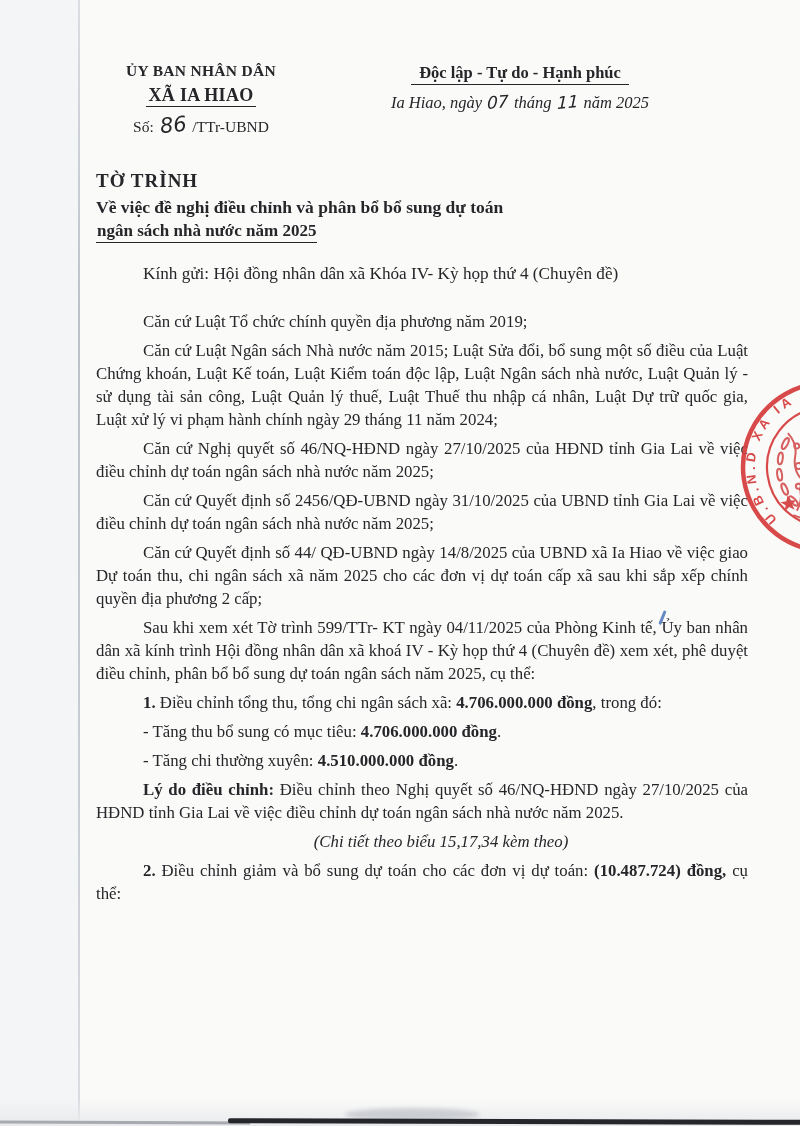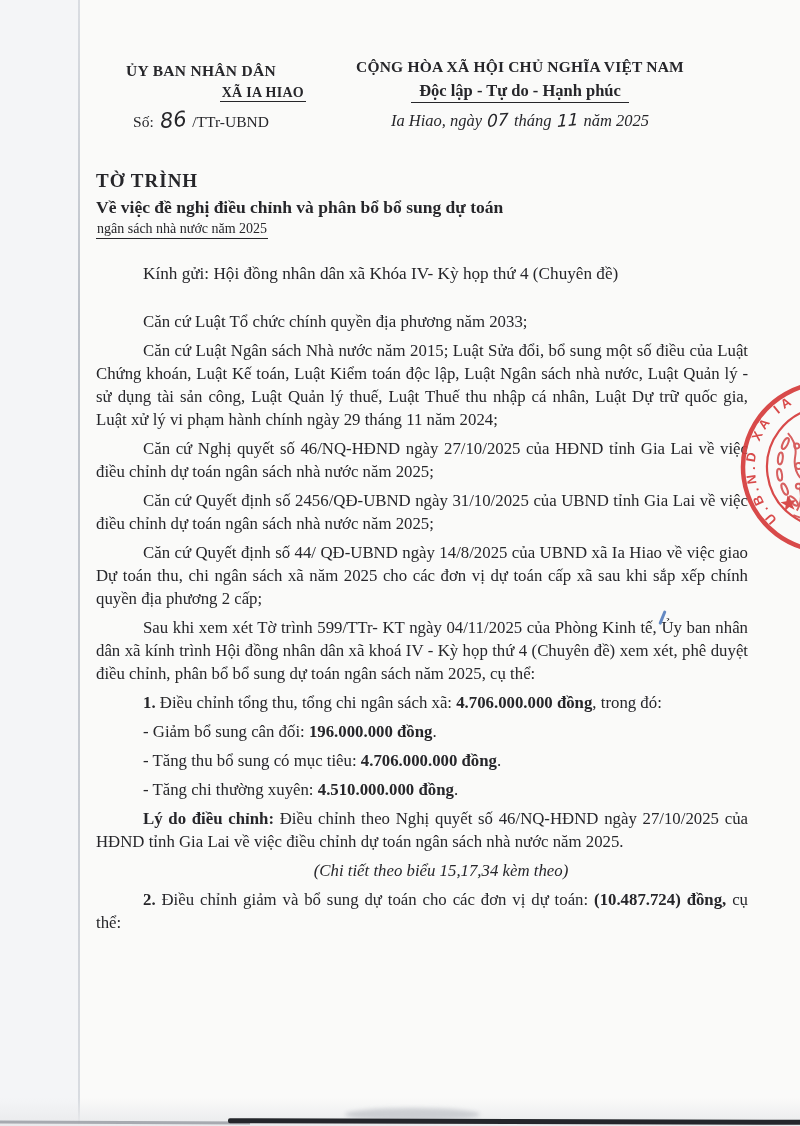--- a/index.html
+++ b/index.html
@@ -18,38 +18,38 @@
     background:#24262b;transform:rotate(.15deg);border-radius:2px;}
   .scan-bar-light{position:absolute;left:0;top:1121px;width:250px;height:3px;
     background:#82878f;opacity:.65;transform:rotate(.2deg);}
   .scan-blob{position:absolute;left:345px;top:1108px;width:135px;height:13px;
     background:#aeb2b9;opacity:.55;border-radius:50%;filter:blur(2px);}
 
   
   .header{position:absolute;top:58px;left:78px;right:0;height:110px;}
   .header-left{position:absolute;left:18px;top:4px;width:210px;text-align:center;}
   .org1{font-weight:bold;font-size:15.5px;letter-spacing:.3px;}
-  .org2{font-weight:bold;font-size:14px;margin-top:5px;letter-spacing:.3px;text-align:right;}
+  .org2{font-weight:bold;font-size:18px;margin-top:5px;letter-spacing:.3px;}
   .org2 span{border-bottom:1.6px solid #26262a;padding:0 2px 1px;}
   .so-line{margin-top:9px;font-size:15.5px;white-space:nowrap;}
   .header-right{position:absolute;left:232px;top:0;width:420px;text-align:center;}
   .nat1{font-weight:bold;font-size:15.5px;letter-spacing:.2px;}
   .nat2{font-weight:bold;font-size:16.5px;margin-top:5px;}
   .nat2 span{border-bottom:1.7px solid #26262a;padding:0 8px 2px;}
   .date-line{margin-top:10px;font-style:italic;font-size:16.5px;white-space:nowrap;}
   .hand{font-family:"DejaVu Sans",sans-serif;font-style:italic;font-size:21px;
     display:inline-block;transform:rotate(-6deg);line-height:1;margin:0 2px;}
   .hand-sm{font-family:"DejaVu Sans",sans-serif;font-style:italic;font-size:17px;
     display:inline-block;transform:rotate(-5deg) skewX(-6deg);line-height:1;margin:0 1px;}
 
   
   .title-block{position:absolute;top:170px;left:96px;width:652px;text-align:left;}
   .title-main{font-size:19px;font-weight:bold;letter-spacing:1px;}
   .title-sub{font-size:17.5px;font-weight:bold;margin-top:5px;}
-  .title-sub3{font-size:14px;font-weight:normal;margin-top:3px;}
+  .title-sub3{font-size:17px;font-weight:bold;margin-top:3px;}
   .title-sub3 span{border-bottom:1.8px solid #26262a;padding:0 1px 2px;}
 
   .salutation{position:absolute;top:264px;left:143px;font-size:17.2px;}
 
   
   #doc-body{position:absolute;top:304px;left:96px;width:652px;
     font-size:16.8px;line-height:23px;}
   .para{margin:6px 0;text-align:justify;text-indent:47px;}
   .para.center{text-align:center;text-indent:0;font-style:italic;}
   .b{font-weight:bold;}
@@ -72,49 +72,47 @@
   <div class="header-left">
     <div class="org1">ỦY BAN NHÂN DÂN</div>
     <div class="org2"><span>XÃ IA HIAO</span></div>
     <div class="so-line">
       <span>Số:</span>
       <span class="hand">86</span>
       <span>/TTr-UBND</span>
     </div>
   </div>
   <div class="header-right">
-    <div class="nat1">CỘNG HÒA XÃ HỘI CHỦ NGHĨA VIỆT NAM</div>
     <div class="nat2"><span>Độc lập - Tự do - Hạnh phúc</span></div>
     <div class="date-line">
       <span>Ia Hiao, ngày</span>
       <span class="hand-sm">07</span>
       <span>tháng</span>
       <span class="hand-sm">11</span>
       <span>năm 2025</span>
     </div>
   </div>
 </div>
 
 <div class="title-block">
   <div class="title-main">TỜ TRÌNH</div>
   <div class="title-sub">Về việc đề nghị điều chỉnh và phân bổ bổ sung dự toán</div>
   <div class="title-sub3"><span>ngân sách nhà nước năm 2025</span></div>
 </div>
 
 <div class="salutation">Kính gửi: Hội đồng nhân dân xã Khóa IV- Kỳ họp thứ 4 (Chuyên đề)</div>
 
 <div id="doc-body">
-    <p class="para"><span>Căn cứ Luật Tổ chức chính quyền địa phương năm 2033;</span></p>
+    <p class="para"><span>Căn cứ Luật Tổ chức chính quyền địa phương năm 2019;</span></p>
     <p class="para"><span>Căn cứ Luật Ngân sách Nhà nước năm 2015; Luật Sửa đổi, bổ sung một số điều của Luật Chứng khoán, Luật Kế toán, Luật Kiểm toán độc lập, Luật Ngân sách nhà nước, Luật Quản lý - sử dụng tài sản công, Luật Quản lý thuế, Luật Thuế thu nhập cá nhân, Luật Dự trữ quốc gia, Luật xử lý vi phạm hành chính ngày 29 tháng 11 năm 2024;</span></p>
     <p class="para"><span>Căn cứ Nghị quyết số 46/NQ-HĐND ngày 27/10/2025 của HĐND tỉnh Gia Lai về việc điều chỉnh dự toán ngân sách nhà nước năm 2025;</span></p>
     <p class="para"><span>Căn cứ Quyết định số 2456/QĐ-UBND ngày 31/10/2025 của UBND tỉnh Gia Lai về việc điều chỉnh dự toán ngân sách nhà nước năm 2025;</span></p>
     <p class="para"><span>Căn cứ Quyết định số 44/ QĐ-UBND ngày 14/8/2025 của UBND xã Ia Hiao về việc giao Dự toán thu, chi ngân sách xã năm 2025 cho các đơn vị dự toán cấp xã sau khi sắp xếp chính quyền địa phương 2 cấp;</span></p>
     <p class="para"><span>Sau khi xem xét Tờ trình 599/TTr- KT ngày 04/11/2025 của Phòng Kinh tế, Ủy ban nhân dân xã kính trình Hội đồng nhân dân xã khoá IV - Kỳ họp thứ 4 (Chuyên đề) xem xét, phê duyệt điều chỉnh, phân bổ bổ sung dự toán ngân sách năm 2025, cụ thể:</span></p>
     <p class="para"><span class="b">1.</span><span> Điều chỉnh tổng thu, tổng chi ngân sách xã: </span><span class="b">4.706.000.000 đồng</span><span>, trong đó:</span></p>
-    <p class="para"><span>- Giảm bổ sung cân đối: </span><span class="b">196.000.000 đồng</span><span>.</span></p>
     <p class="para"><span>- Tăng thu bổ sung có mục tiêu: </span><span class="b">4.706.000.000 đồng</span><span>.</span></p>
     <p class="para"><span>- Tăng chi thường xuyên: </span><span class="b">4.510.000.000 đồng</span><span>.</span></p>
     <p class="para"><span class="b">Lý do điều chỉnh:</span><span> Điều chỉnh theo Nghị quyết số 46/NQ-HĐND ngày 27/10/2025 của HĐND tỉnh Gia Lai về việc điều chỉnh dự toán ngân sách nhà nước năm 2025.</span></p>
     <p class="para center"><span class="i">(Chi tiết theo biểu 15,17,34 kèm theo)</span></p>
     <p class="para"><span class="b">2.</span><span> Điều chỉnh giảm và bổ sung dự toán cho các đơn vị dự toán: </span><span class="b">(10.487.724)</span><span> </span><span class="b">đồng,</span><span> cụ thể:</span></p>
   </div>
 
 <div class="pen-mark"></div>
 
 <svg class="stamp" viewBox="0 0 200 200">

